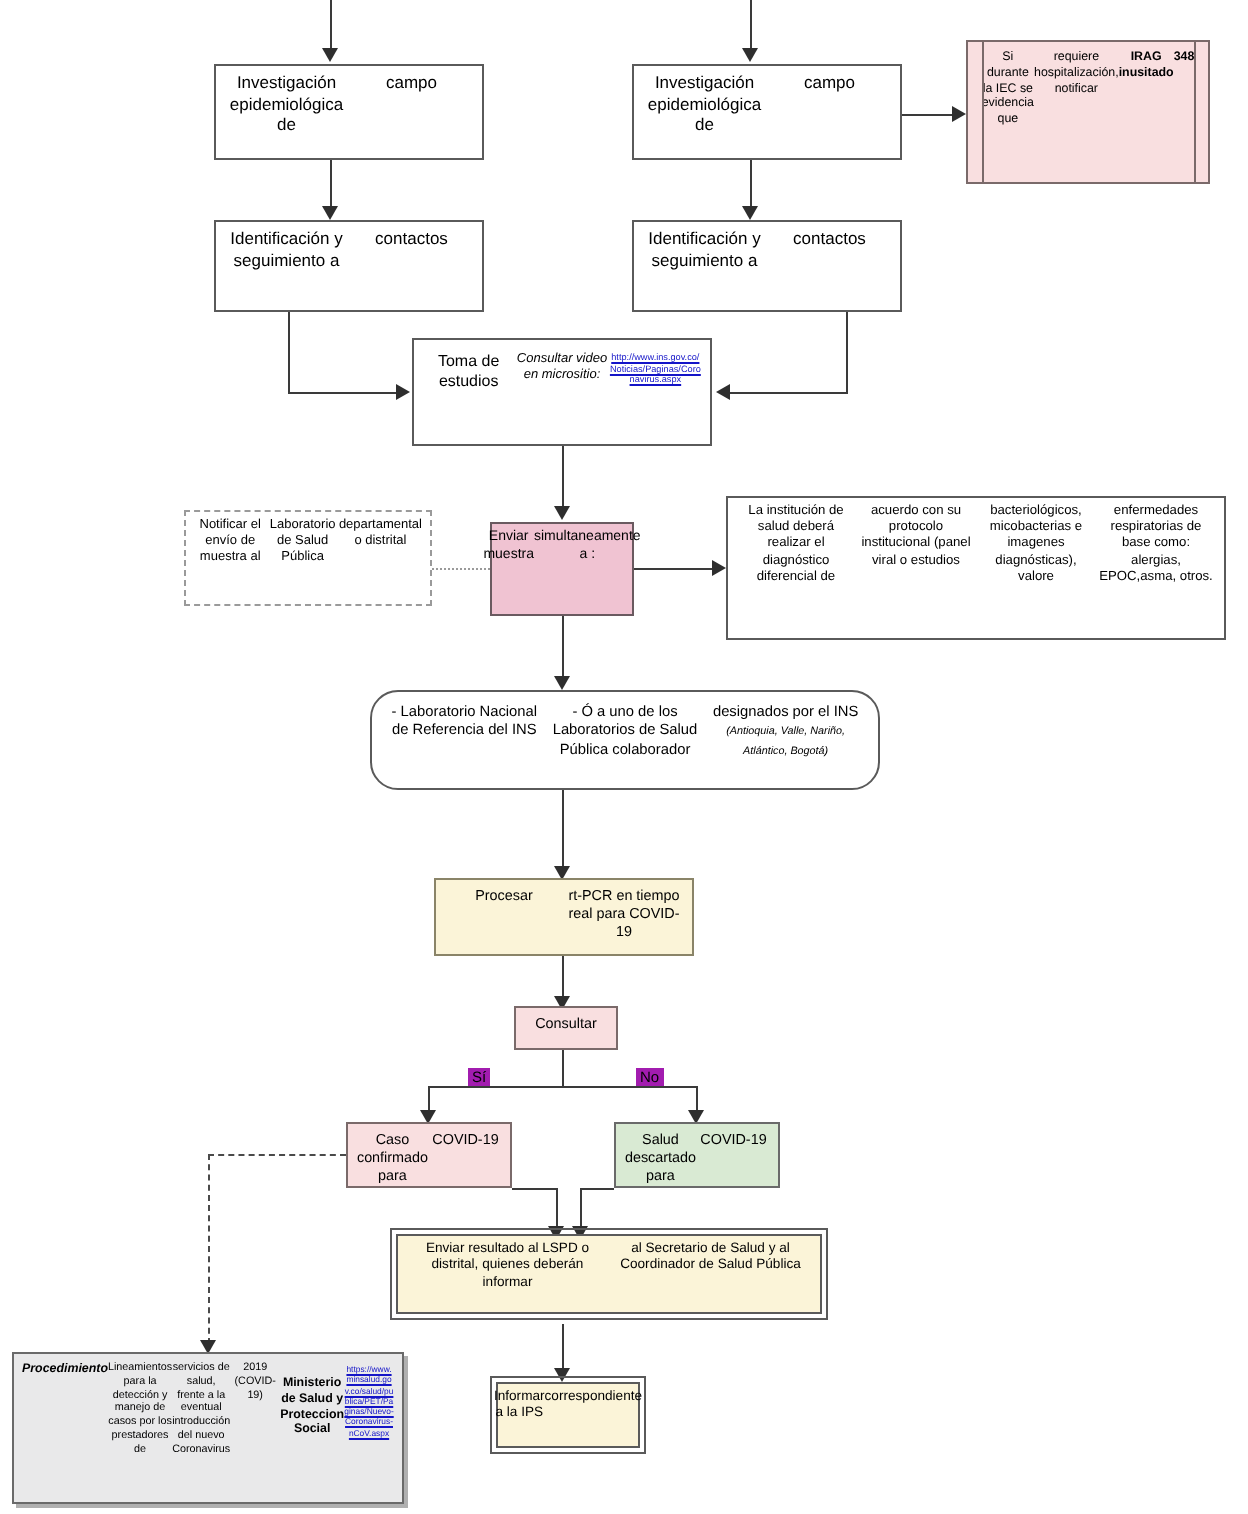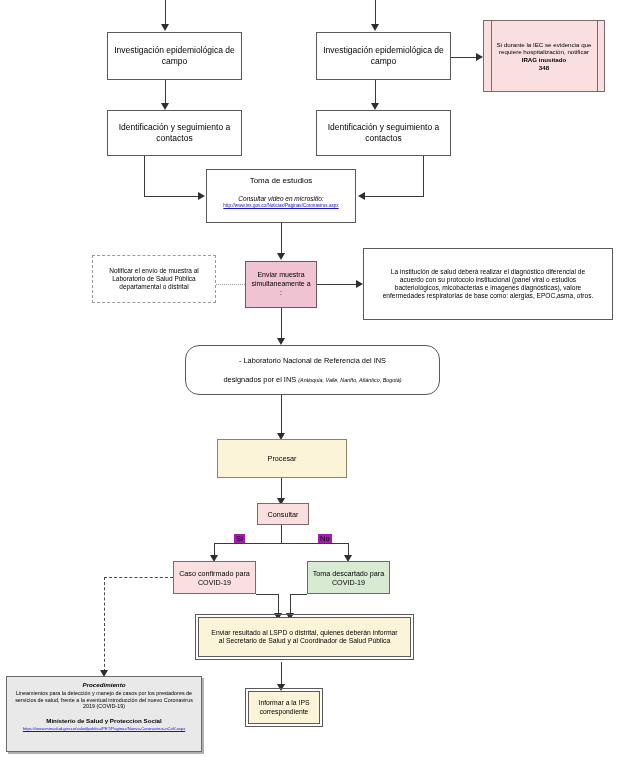--- a/index.html
+++ b/index.html
@@ -15,21 +15,20 @@
     position: relative;
     width: 624px;
     height: 757px;
     background: #ffffff;
     overflow: hidden;
   }
   .node {
     position: absolute;
     box-sizing: border-box;
     display: flex;
-    flex-direction: column;
     align-items: flex-start;
     justify-content: center;
     text-align: center;
     line-height: 1.25;
     padding: 3px 4px;
     background: #ffffff;
     border: 1px solid #5a5a5a;
   }
   .node .ln { display: block; width: 100%; }
 
@@ -183,31 +182,33 @@
     <span class="ln">acuerdo con su protocolo institucional (panel viral o estudios</span>
     <span class="ln">bacteriológicos, micobacterias e imagenes diagnósticas), valore</span>
     <span class="ln">enfermedades respiratorias de base como: alergias, EPOC,asma, otros.</span>
   </div>
 
   <div class="ln-v" style="left:281px; top:308px; height:32px;"></div>
   <div class="arrow-d" style="left:277px; top:338px;"></div>
 
   <div class="node" style="left:185px; top:345px; width:255px; height:50px; font-size:7.4px; justify-content:space-around; padding:5px 6px;border-radius:14px;">
     <span class="ln">- Laboratorio Nacional de Referencia del INS</span>
+    <span class="ln">- Ó a uno de los Laboratorios de Salud Pública colaborador</span>
     <span class="ln">
       <span>designados por el INS</span>
       <span class="it" style="font-size:5.4px;">(Antioquia, Valle, Nariño, Atlántico, Bogotá)</span>
     </span>
   </div>
 
   <div class="ln-v" style="left:281px; top:395px; height:40px;"></div>
   <div class="arrow-d" style="left:277px; top:433px;"></div>
 
   <div class="node cream" style="left:217px; top:439px; width:130px; height:39px; font-size:7.2px;">
     <span class="ln">Procesar</span>
+    <span class="ln">rt-PCR en tiempo real para COVID-19</span>
   </div>
 
   <div class="ln-v" style="left:281px; top:478px; height:22px;"></div>
   <div class="arrow-d" style="left:277px; top:498px;"></div>
 
   <div class="node pink" style="left:257px; top:503px; width:52px; height:22px; font-size:7.2px;">
     <span class="ln">Consultar</span>
   </div>
 
   <div class="ln-v" style="left:281px; top:525px; height:18px;"></div>
@@ -222,21 +223,21 @@
 
   <div class="ln-v" style="left:348px; top:543px; height:14px;"></div>
   <div class="arrow-d" style="left:344px; top:555px;"></div>
 
   <div class="node pink" style="left:173px; top:561px; width:83px; height:33px; font-size:7.2px;">
     <span class="ln">Caso confirmado para</span>
     <span class="ln">COVID-19</span>
   </div>
 
   <div class="node green" style="left:307px; top:561px; width:83px; height:33px; font-size:7.2px;">
-    <span class="ln">Toma descartado para</span>
+    <span class="ln">Salud descartado para</span>
     <span class="ln">COVID-19</span>
   </div>
 
   <div class="dash-h" style="left:104px; top:577px; width:69px;"></div>
   <div class="dash-v" style="left:104px; top:577px; height:95px;"></div>
   <div class="arrow-d" style="left:100px; top:670px;"></div>
 
   <div class="ln-v" style="left:256px; top:577px; height:0px;"></div>
   <div class="ln-h" style="left:256px; top:594px; width:22px;"></div>
   <div class="ln-v" style="left:278px; top:594px; height:22px;"></div>

